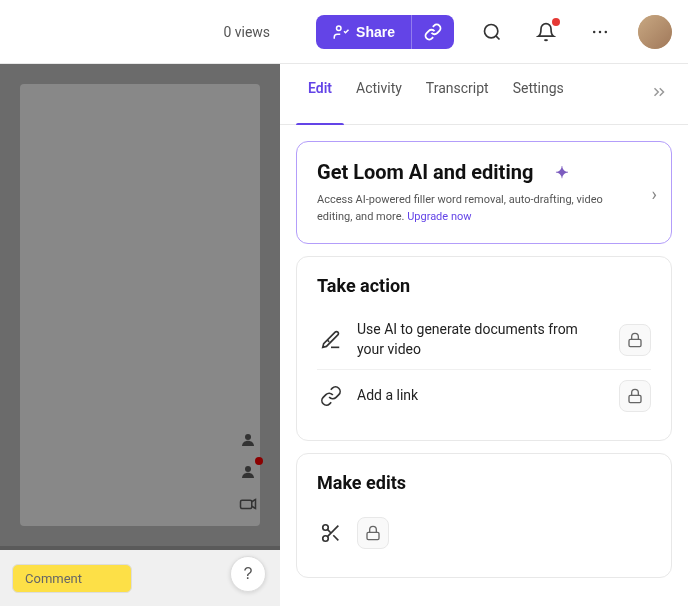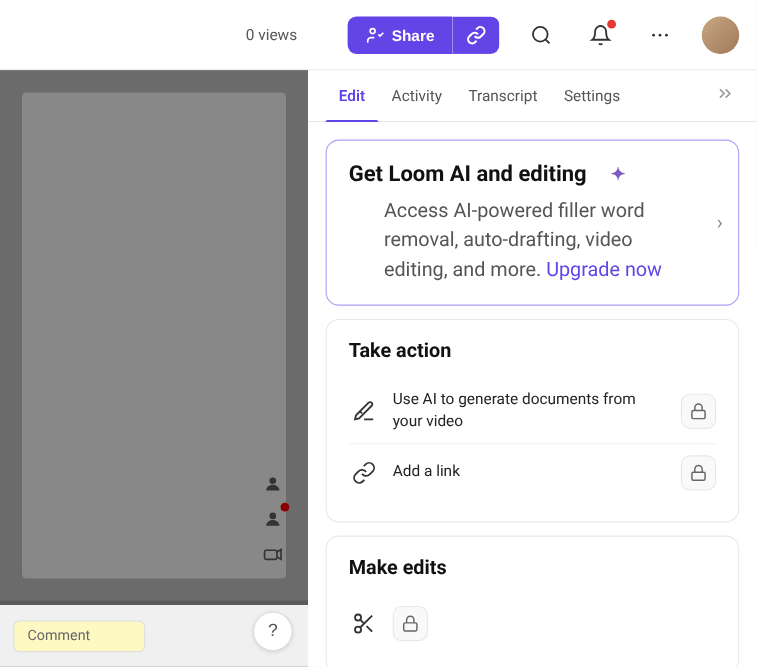--- a/index.html
+++ b/index.html
@@ -150,21 +150,21 @@
       left: 0;
       right: 0;
       height: 56px;
       background: #f0f0f0;
       display: flex;
       align-items: center;
       padding: 0 12px;
       gap: 8px;
     }
     .comment-input {
-      background: #fef9c3;
+      background: #fde047;
       border: 1px solid #ddd;
       border-radius: 6px;
       padding: 6px 12px;
       font-size: 13px;
       color: #666;
       width: 120px;
     }
     .help-btn {
       position: absolute;
       bottom: 14px;
@@ -194,21 +194,21 @@
 
     
     .tabs {
       display: flex;
       align-items: center;
       padding: 0 16px;
       border-bottom: 1px solid #e8e8e8;
       gap: 0;
     }
     .tab {
-      padding: 16px 12px 14px;
+      padding: 16px 12px 28px;
       font-size: 14px;
       color: #555;
       cursor: pointer;
       position: relative;
       white-space: nowrap;
     }
     .tab.active {
       color: #6344e7;
       font-weight: 600;
     }
@@ -255,24 +255,23 @@
       margin-bottom: 8px;
       display: flex;
       align-items: center;
       gap: 22px;
     }
     .sparkle {
       color: #7c5cbf;
       font-size: 16px;
     }
     .ai-banner-desc {
-      font-size: 18px;
+      font-size: 11px;
       color: #555;
       line-height: 1.5;
-      margin-left: 32px;
     }
     .ai-banner-desc a {
       color: #6344e7;
       text-decoration: none;
     }
     .ai-banner-arrow {
       position: absolute;
       right: 14px;
       top: 50%;
       transform: translateY(-50%);

